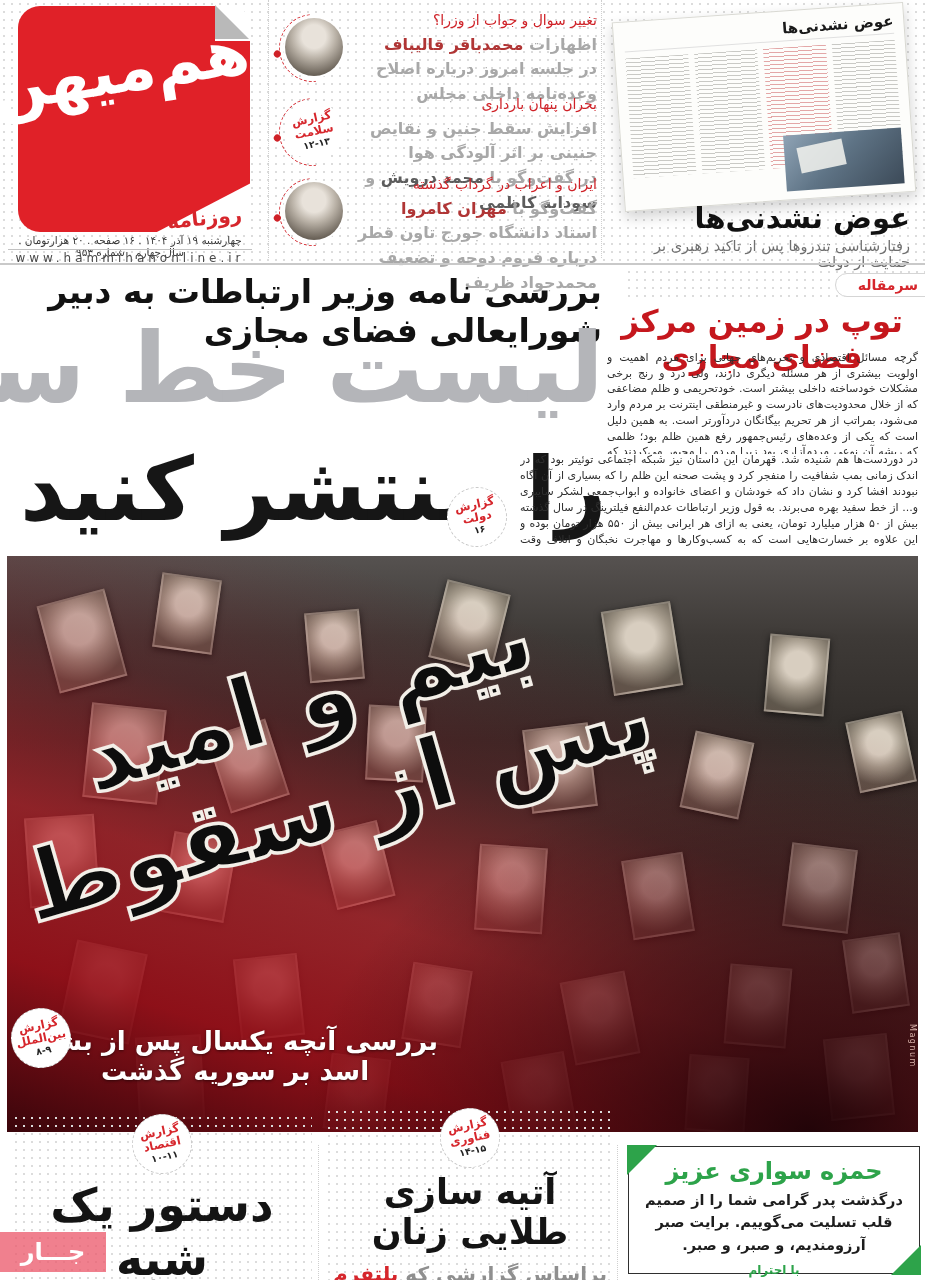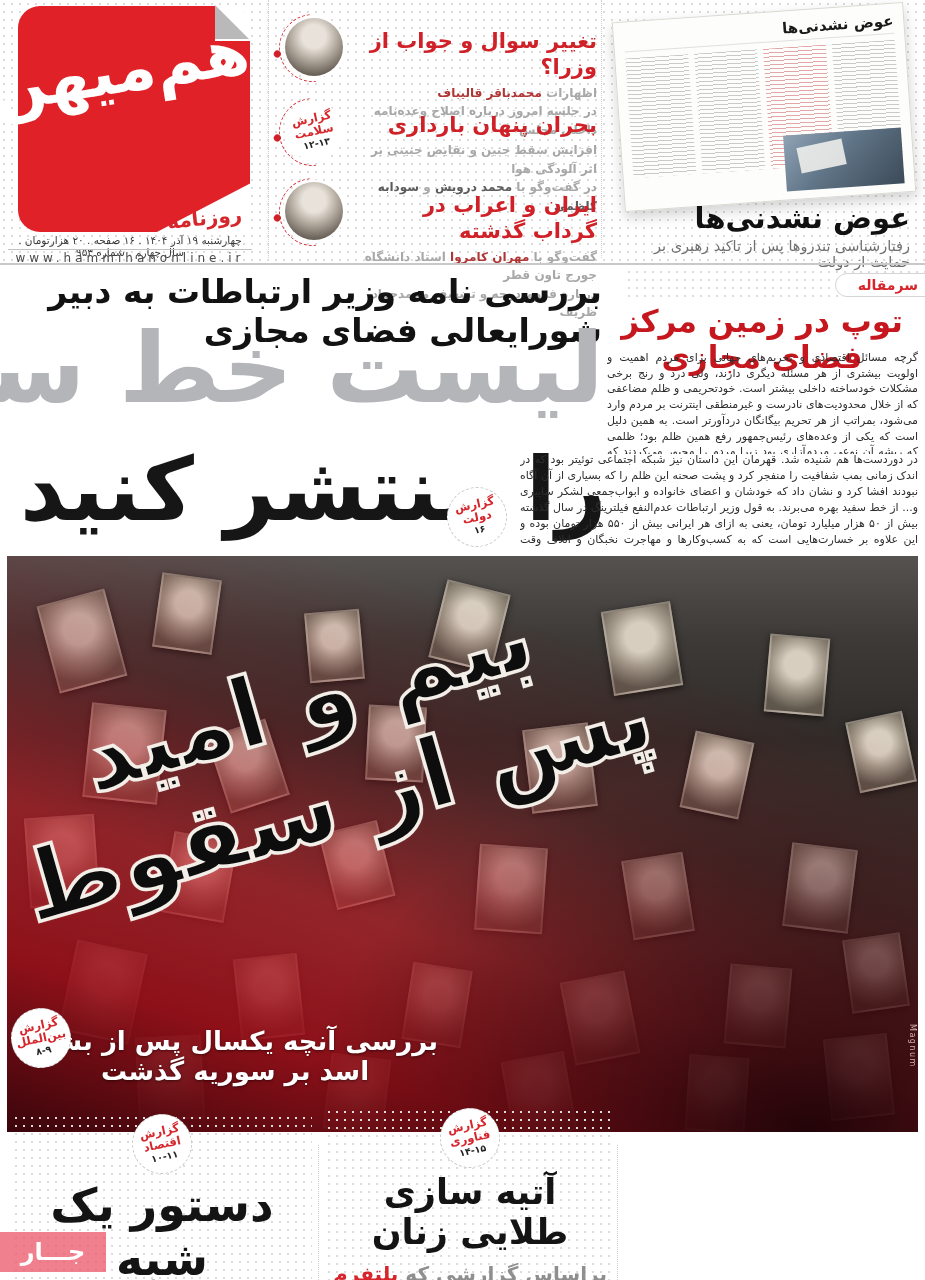--- a/index.html
+++ b/index.html
@@ -24,22 +24,22 @@
   #siteurl{position:absolute;left:8px;top:249px;width:244px;font-size:12px;color:#4a4a4a;letter-spacing:4px;text-align:center;direction:ltr;border-top:1px solid #c2c2c2;padding-top:1px;}
 
   
   #midcol{position:absolute;left:268px;top:0;width:334px;height:258px;border-left:1px dotted #cfcfcf;border-right:1px dotted #cfcfcf;}
   .story{position:absolute;left:0;width:334px;}
   .story .media{position:absolute;left:16px;top:6px;width:58px;height:58px;border-radius:50%;overflow:hidden;background:radial-gradient(circle at 50% 32%,#e8e2da 0 24%,#b9b1a6 45%,#6a6258 78%,#4c463e 100%);box-shadow:0 0 0 2px #fff;}
   .story .media.badge-media{background:#fff;box-shadow:none;}
   .story .arc{position:absolute;left:10px;top:2px;width:68px;height:68px;border:1.6px dashed #d6333a;border-radius:50%;border-top-color:transparent;border-right-color:transparent;transform:rotate(40deg);}
   .story .arc:after{content:"";position:absolute;left:6px;bottom:2px;width:7px;height:7px;background:#cf2127;border-radius:50%;}
   .story .txt{position:absolute;left:88px;top:0;width:240px;text-align:right;}
-  .story h3{margin:16px 0 3px 0;font-size:21px;color:#cf2127;font-weight:bold;line-height:1.25;}
-  .story .sub{font-size:12px;color:#a8a8a8;line-height:1.55;font-weight:bold;}
+  .story h3{margin:0 0 3px 0;font-size:14px;color:#cf2127;font-weight:normal;line-height:1.25;}
+  .story .sub{font-size:16px;color:#a8a8a8;line-height:1.55;font-weight:bold;}
   .story .nm{color:#b03535;}
   .story .nm2{color:#5c5c5c;}
   .cbadge{display:flex;flex-direction:column;align-items:center;justify-content:center;width:60px;height:60px;background:#fff;border:1.6px dashed #c9c9c9;border-radius:50%;transform:rotate(-12deg);text-align:center;line-height:1.1;}
   .cbadge .b1{font-size:11.5px;font-weight:bold;color:#d6262c;}
   .cbadge .b2{font-size:9.5px;font-weight:bold;color:#222;margin-top:2px;}
 
   
   #teaser{position:absolute;left:606px;top:0;width:319px;height:262px;}
   #thumb{position:absolute;left:12px;top:12px;width:292px;height:190px;background:#fdfdfb;border:1px solid #d8d8d2;box-shadow:0 6px 14px rgba(0,0,0,0.18);transform:rotate(-4deg);padding:8px 10px;overflow:hidden;}
   #thumb .th-head{text-align:right;font-size:15px;font-weight:bold;color:#1a1a1a;border-bottom:1px solid #e0e0e0;padding-bottom:3px;}
@@ -255,16 +255,26 @@
       <span class="b1">فناوری</span>
       <span class="b2">۱۴-۱۵</span>
     </div>
     <h2>آتیه سازی طلایی زنان</h2>
     <div class="bsub"><span>براساس گزارشی که </span><span class="rd">پلتفرم میلی</span></div>
   </div>
 
   <div id="bsep1"></div>
   <div id="bsep2"></div>
 
+  <div id="cond">
+    <div class="tri-tl"></div>
+    <div class="tri-br"></div>
+    <h4>حمزه سواری عزیز</h4>
+    <div class="cbody">درگذشت پدر گرامی شما را از صمیم قلب تسلیت می‌گوییم. برایت صبر آرزومندیم، و صبر، و صبر.</div>
+    <div class="csign">
+      <div>با احترام</div>
+      <div>آرش صادقی _ فرهاد میثمی</div>
+    </div>
+  </div>
 
   <div id="watermark">جـــار</div>
 
 </div>
 
 </body></html>

